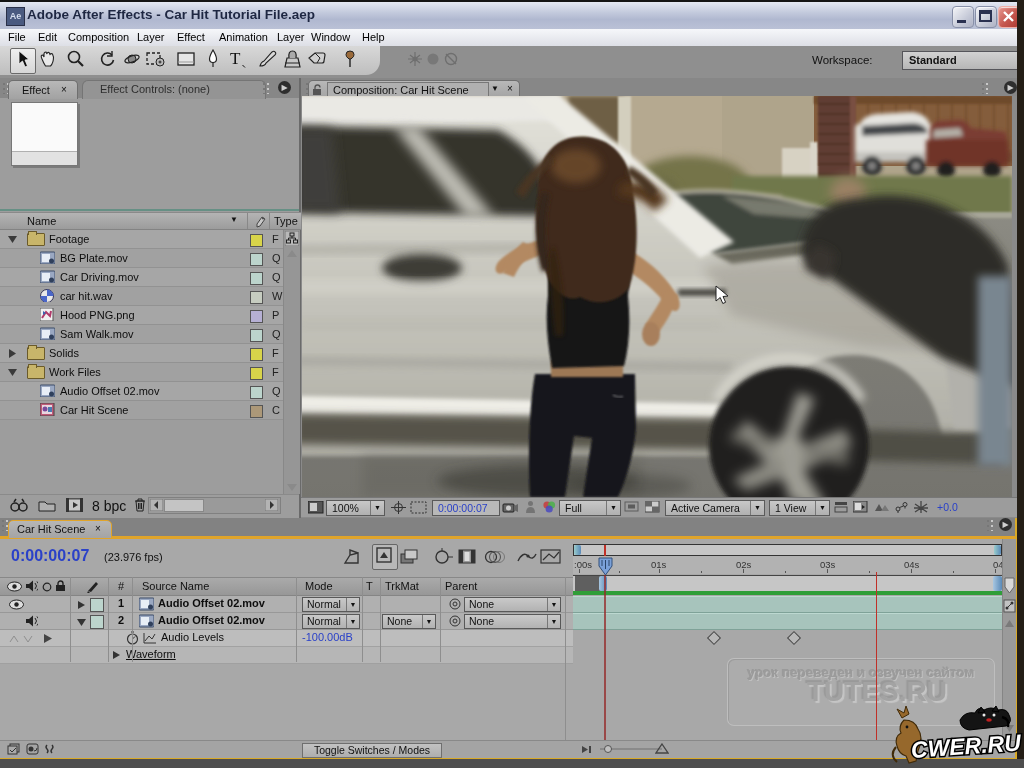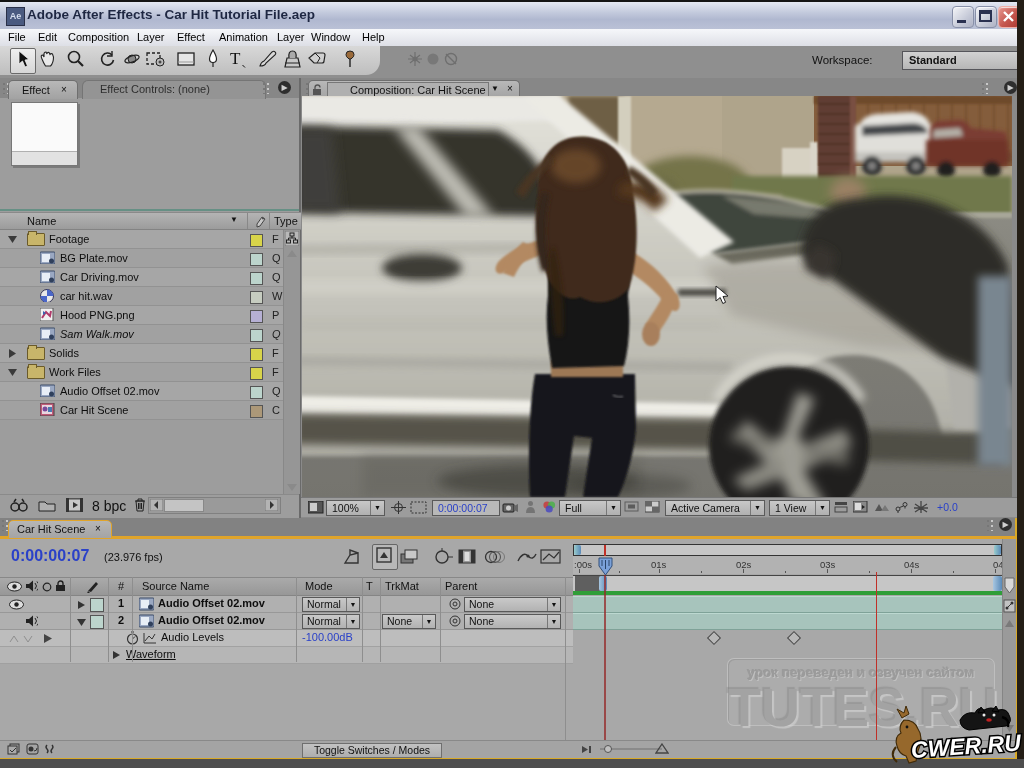--- a/index.html
+++ b/index.html
@@ -67,21 +67,21 @@
 .dd{position:absolute;background:linear-gradient(#c9c9c9,#b2b2b2);border:1px solid #585858;font-size:10.5px;color:#111;height:13px;}
 .dd .t{position:absolute;left:4px;top:0px;}
 .dd .a{position:absolute;right:0;top:0;width:12px;height:100%;border-left:1px solid #777;font-size:7px;text-align:center;line-height:13px;color:#111;}
 #ruler{position:absolute;left:573px;top:23px;width:429px;height:18px;background:#b2b2b2;font-size:9.5px;color:#333;box-sizing:border-box;}
 #navbar{position:absolute;left:573px;top:11px;width:429px;height:12px;background:#c6c6c6;border:1px solid #333;box-sizing:border-box;}
 #workarea{position:absolute;left:573px;top:42px;width:429px;height:15px;background:#c6c6c6;border-top:1px solid #444;border-bottom:4px solid #2f9e38;box-sizing:content-box;}
 .layerbar{position:absolute;left:573px;width:429px;height:17px;background:#a7c4bc;border-bottom:1px solid #7fa298;border-top:1px solid #bcd8d0;box-sizing:border-box;}
 #tlgrid{position:absolute;left:573px;top:97px;width:429px;height:110px;}
 #tutes{position:absolute;left:727px;top:125px;width:266px;height:66px;background:rgba(255,255,255,0.05);border:1px solid rgba(255,255,255,0.22);border-radius:7px;box-shadow:inset 1px 1px 0 rgba(120,120,120,.3);}
 #tutes .l1{position:absolute;left:0;width:266px;top:6px;text-align:center;font-size:13.5px;font-weight:bold;color:#9b9b9b;text-shadow:1px 1px 0 rgba(210,210,210,.55),-1px -1px 0 rgba(120,120,120,.35);}
-#tutes .l2{position:absolute;left:0;width:266px;top:17px;text-align:center;font-size:54px;font-weight:bold;color:#a3a3a3;text-shadow:2px 2px 1px rgba(215,215,215,.6),-2px -2px 1px rgba(125,125,125,.4);}
+#tutes .l2{position:absolute;left:16px;width:266px;top:17px;text-align:center;font-size:28px;font-weight:bold;color:#a3a3a3;text-shadow:2px 2px 1px rgba(215,215,215,.6),-2px -2px 1px rgba(125,125,125,.4);}
 #tlright{position:absolute;left:1002px;top:6px;width:13px;height:201px;background:#9a9a9a;border-left:1px solid #858585;}
 #tlbottom{position:absolute;left:0;top:207px;width:1015px;height:17px;background:#a4a4a4;border-top:1px solid #898989;}
 #togglebtn{position:absolute;left:302px;top:2px;width:138px;height:13px;background:linear-gradient(#c2c2c2,#aeaeae);border:1px solid #6f6f6f;border-radius:0;font-size:10.5px;color:#111;text-align:center;line-height:13px;}
 #redline{position:absolute;left:876px;top:39px;width:1px;height:168px;background:#c03028;}
 
 #framebottom{position:absolute;left:0;top:759px;width:1024px;height:9px;background:#4e4e4e;}
 #frameright{position:absolute;left:1017px;top:0;width:7px;height:768px;background:#241e16;}
 #frametop{position:absolute;left:0;top:0;width:1024px;height:2px;background:#141414;}
 .kf{position:absolute;width:8px;height:8px;background:#b8b8b8;border:1px solid #444;transform:rotate(45deg);}
 </style></head>
@@ -257,21 +257,21 @@
       <div class="row" style="top:76px;">
           <svg class="abs ficon" style="left:40px;" width="14" height="14">
             <rect x="0" y="0" width="13" height="13" fill="#f0f0f0" stroke="#555"></rect>
             <path d="M2 10 L6 4 L10 8 L11 3" stroke="#b03a6a" stroke-width="2" fill="none"></path>
             <path d="M3 3 l3 2 -3 2 z" fill="#3a66b0"></path>
           </svg>
           <span style="position:absolute;left:60px;top:3px;">Hood PNG.png</span>
           <div class="chip" style="background:#b6b0d4;"></div>
           <span class="typ">P</span>
         </div>
-      <div class="row alt" style="top:95px;font-style:italic;">
+      <div class="row alt" style="top:95px;">
           <svg class="abs ficon" style="left:40px;" width="15" height="14">
             <rect x="0" y="1" width="15" height="12" rx="1" fill="#9aa8c2" stroke="#3a4a66"></rect>
             <rect x="2" y="3" width="8" height="8" fill="#e8eef6"></rect>
             <circle cx="11.5" cy="10" r="2.5" fill="#30405c"></circle>
           </svg>
           <span style="position:absolute;left:60px;top:3px;">Sam Walk.mov</span>
           <div class="chip" style="background:#bcd4cc;"></div>
           <span class="typ">Q</span>
         </div>
       <div class="row" style="top:114px;">
@@ -366,21 +366,21 @@
 
   <div id="comppanel">
     <div id="comptabs">
       <div class="grip" style="left:4px;top:4px;"></div>
       <div class="ptab" id="comptab">
         <svg class="abs" style="left:2px;top:2px;" width="13" height="13">
             <rect x="2" y="6" width="8" height="6" fill="#555"></rect>
             <path d="M4 6 V4.5 a2.5 2.5 0 0 1 5 0" fill="none" stroke="#555" stroke-width="1.3"></path>
           </svg>
         <div style="position:absolute;left:18px;top:1px;width:160px;height:14px;border:1px solid #777;background:#b0b0b0;">
-            <span style="position:absolute;left:5px;top:1px;margin-left:17px;">Composition: Car Hit Scene</span>
+            <span style="position:absolute;left:5px;top:1px;">Composition: Car Hit Scene</span>
           </div>
         <span style="position:absolute;left:182px;top:3px;font-size:8px;">▼</span>
         <span style="position:absolute;left:198px;top:2px;font-size:10px;">×</span>
       </div>
       <div class="grip" style="left:680px;top:4px;"></div>
       <div class="pmenu" style="left:703px;top:3px;">▶</div>
     </div>
     <div id="viewer"><svg width="710" height="401" viewBox="0 0 710 401">
       <defs>
         <filter id="b1" x="-30%" y="-30%" width="160%" height="160%">

